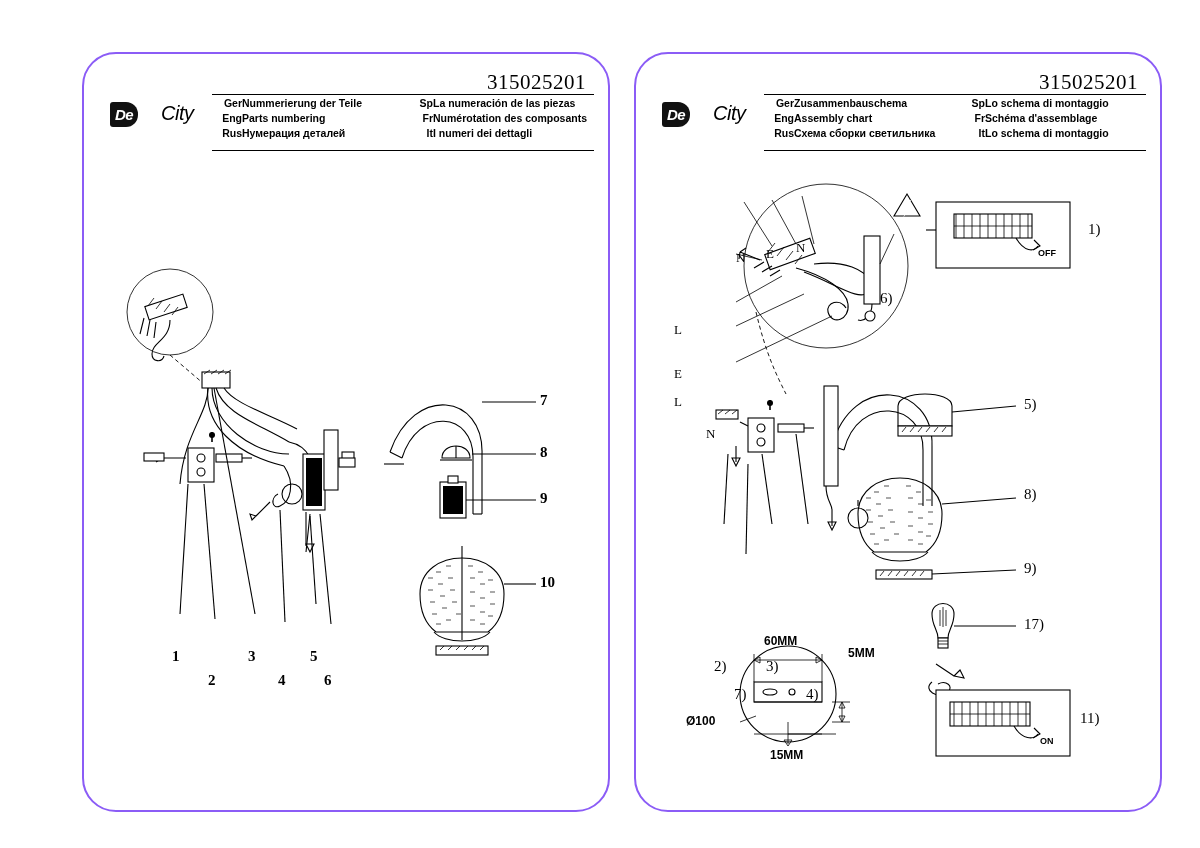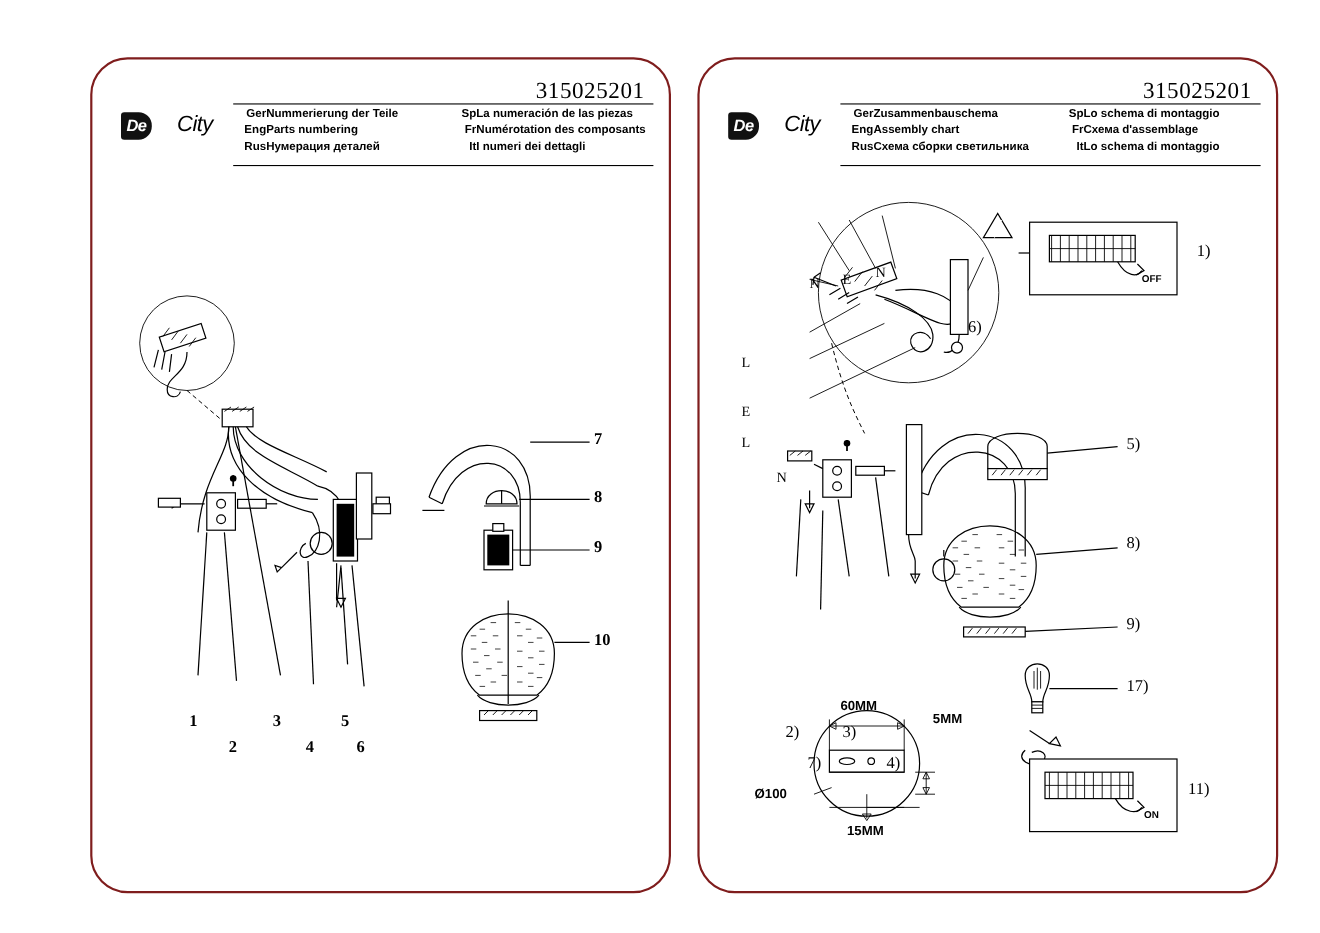--- a/index.html
+++ b/index.html
@@ -17,21 +17,21 @@
   }
   .page {
     position: absolute;
     inset: 0;
   }
   .panel {
     position: absolute;
     top: 52px;
     width: 528px;
     height: 760px;
-    border: 2px solid #7f1d1d;
+    border: 2px solid #8b5cf6;
     border-radius: 34px;
     background: #fff;
     box-sizing: border-box;
   }
   #panel-left { left: 82px; }
   #panel-right { left: 634px; }
 
   
   .code {
     position: absolute;
@@ -308,21 +308,21 @@
             <span class="hdr-txt">Lo schema di montaggio</span>
           </div>
       </div>
       <div class="hdr-row">
         <div class="hdr-cell">
             <span class="hdr-lang">Eng</span>
             <span class="hdr-txt">Assembly chart</span>
           </div>
         <div class="hdr-cell">
             <span class="hdr-lang">Fr</span>
-            <span class="hdr-txt">Схема d'assemblage</span>
+            <span class="hdr-txt">Schéma d'assemblage</span>
           </div>
       </div>
       <div class="hdr-row">
         <div class="hdr-cell">
             <span class="hdr-lang">Rus</span>
             <span class="hdr-txt">Схема сборки светильника</span>
           </div>
         <div class="hdr-cell">
             <span class="hdr-lang">It</span>
             <span class="hdr-txt">Lo schema di montaggio</span>

